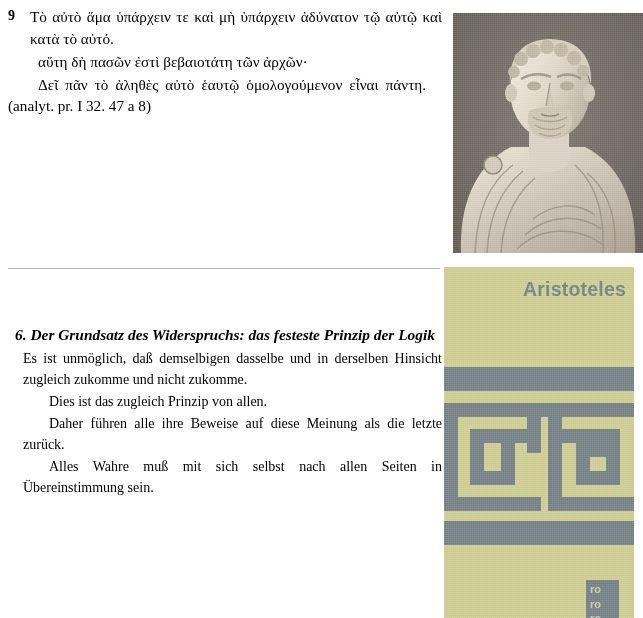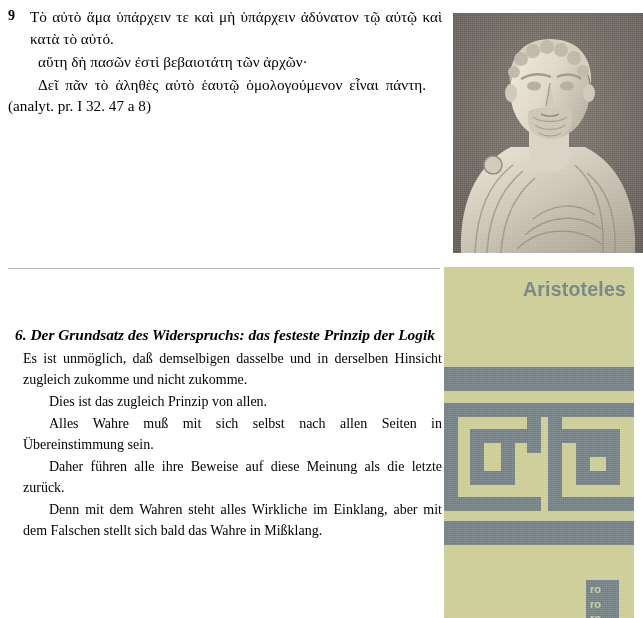--- a/index.html
+++ b/index.html
@@ -177,23 +177,22 @@
     <p class="greek-p">Δεῖ πᾶν τὸ ἀληθὲς αὐτὸ ἑαυτῷ ὁμολογούμενον εἶναι πάντη. (analyt. pr. I 32. 47 a 8)</p>
   </div>
 
   <hr class="rule">
 
   <div class="section-heading">6. Der Grundsatz des Widerspruchs: das festeste Prinzip der Logik</div>
 
   <div class="german-block">
     <p class="german-p noindent">Es ist unmöglich, daß demselbigen dasselbe und in derselben Hinsicht zugleich zukomme und nicht zukomme.</p>
     <p class="german-p">Dies ist das zugleich Prinzip von allen.</p>
+    <p class="german-p">Daher führen alle ihre Beweise auf diese Meinung als die letzte zurück.</p>
     <p class="german-p">Alles Wahre muß mit sich selbst nach allen Seiten in Übereinstimmung sein.</p>
-    <p class="german-p">Daher führen alle ihre Beweise auf diese Meinung als die letzte zurück.</p>
-    <p class="german-p">Denn mit dem Wahren steht alles Wirkliche im Einklang, aber mit dem Falschen stellt sich bald das Wahre in Mißklang.</p>
   </div>
 </div>
 
 <div id="bust-figure">
   <svg width="190" height="240" viewBox="0 0 190 240" aria-hidden="true">
     <defs>
       <radialGradient id="bg" cx="50%" cy="40%" r="75%">
         <stop offset="0%" stop-color="#7a736a"></stop>
         <stop offset="100%" stop-color="#5d5750"></stop>
       </radialGradient>

